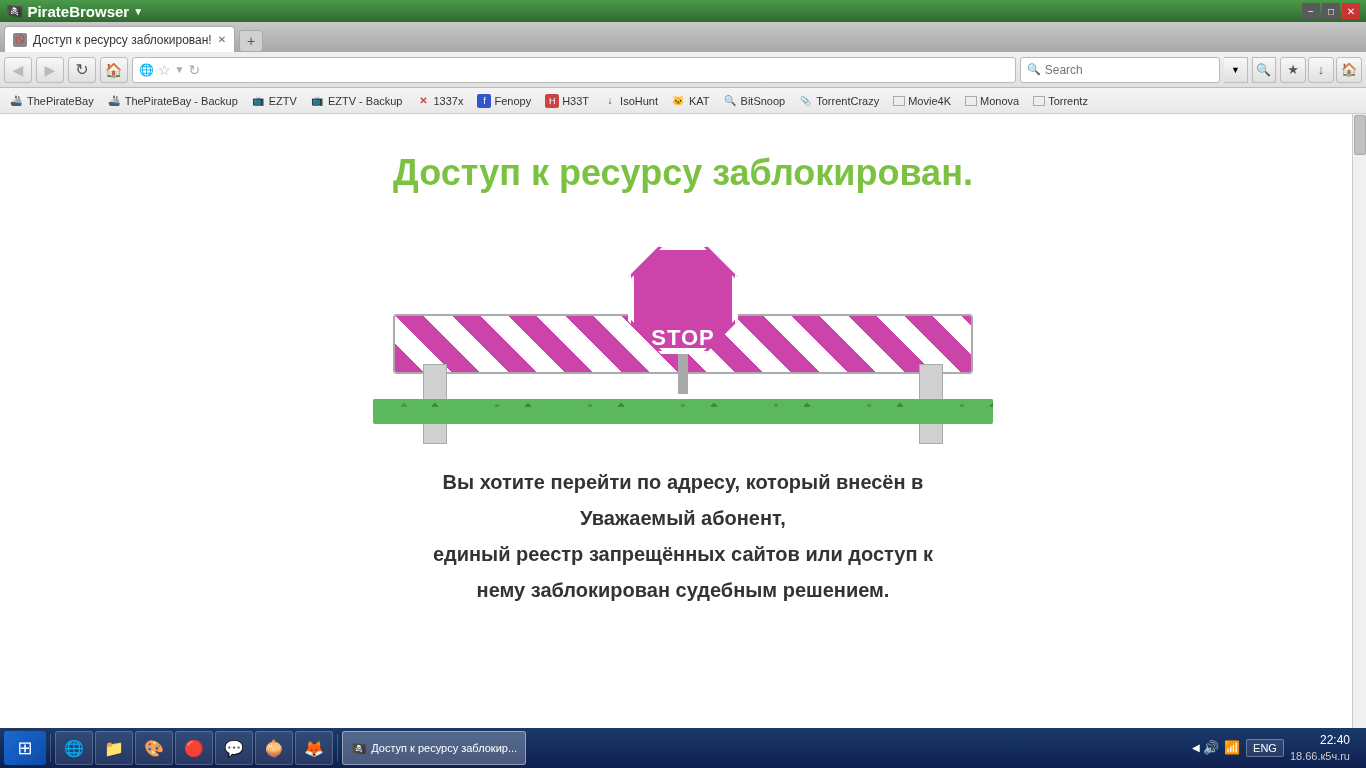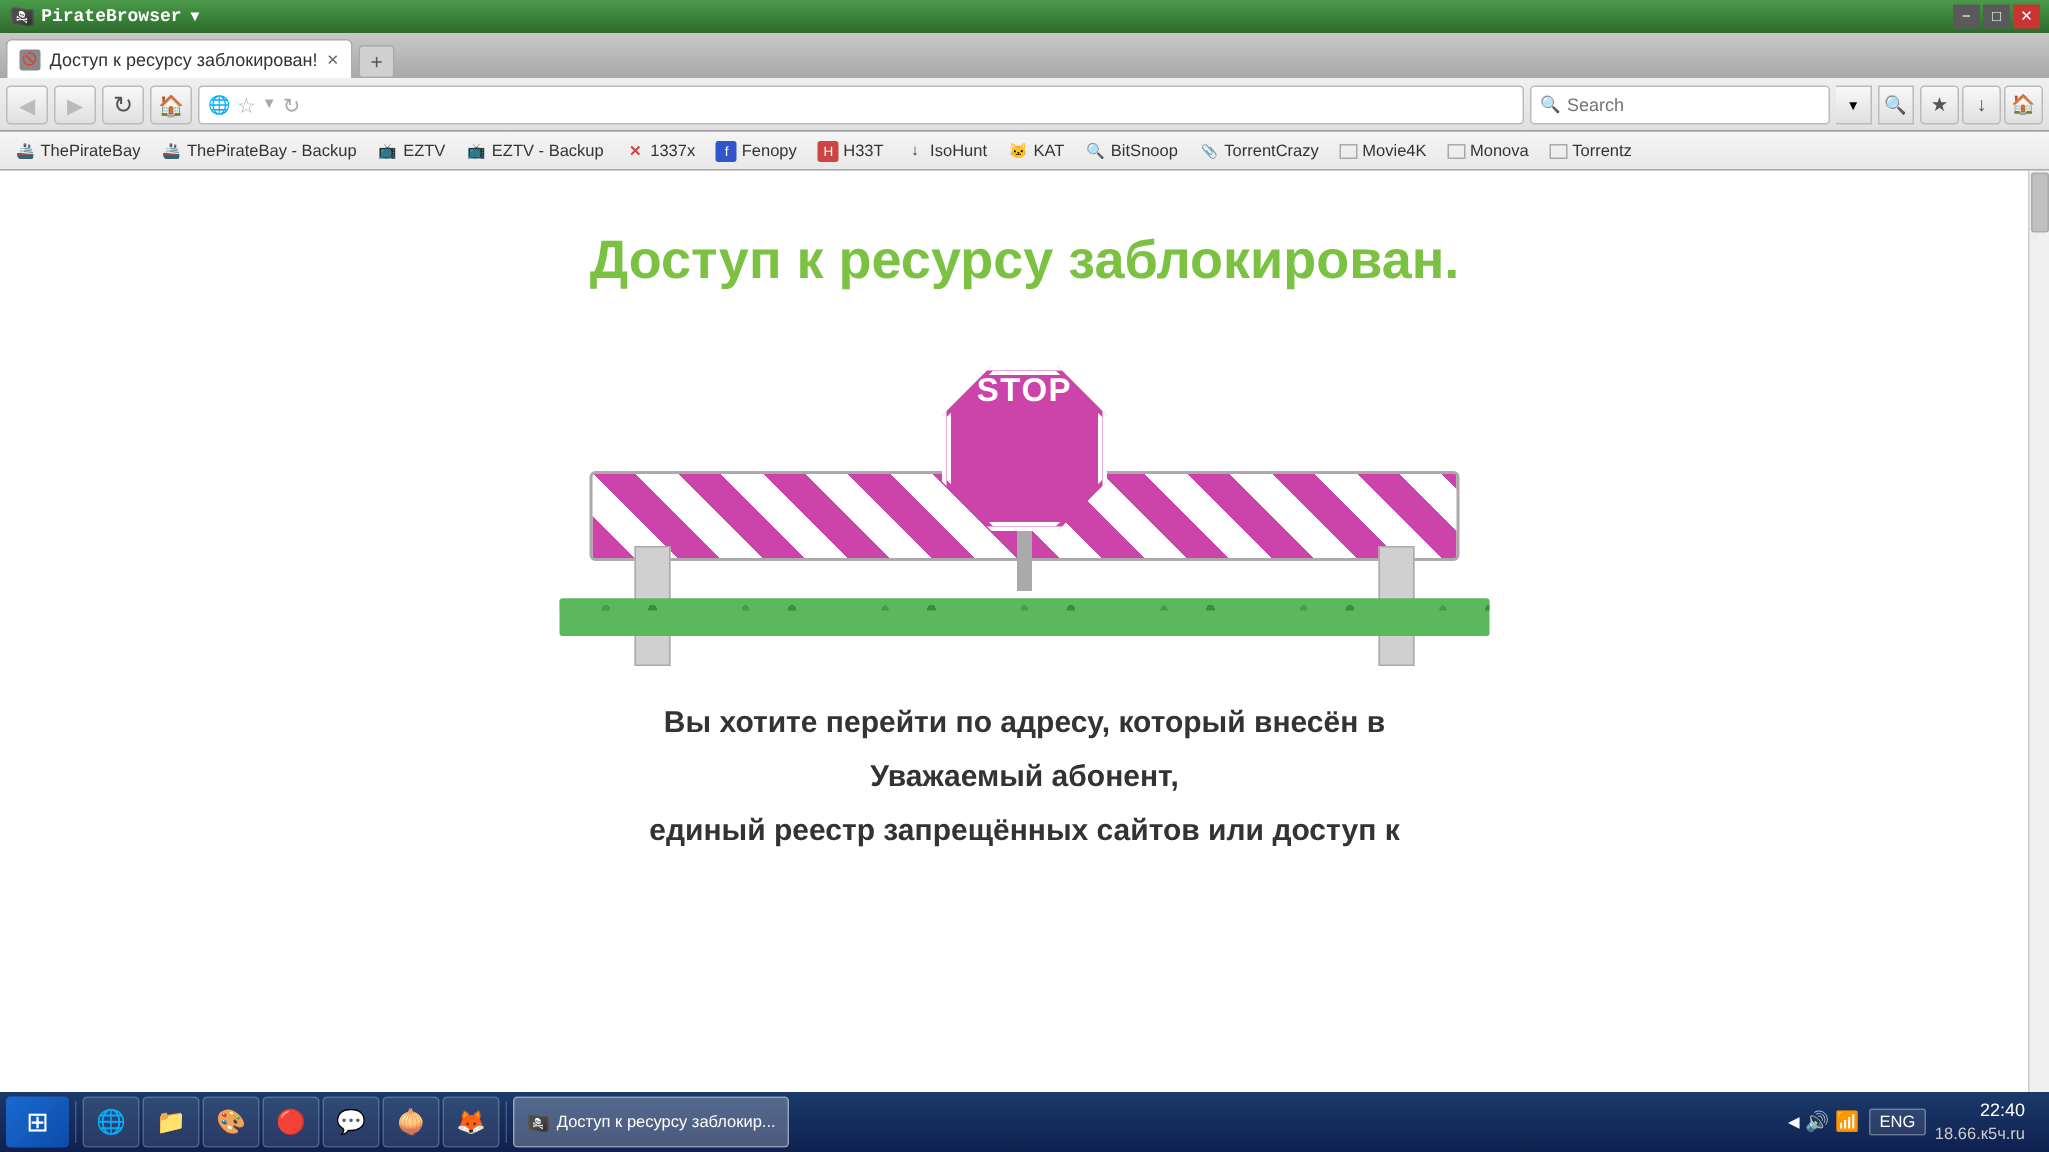--- a/index.html
+++ b/index.html
@@ -14,23 +14,22 @@
       padding: 0 6px;
       justify-content: space-between;
     }
     .title-bar-left {
       display: flex;
       align-items: center;
       gap: 4px;
     }
     .title-bar-app {
       color: white;
-      font-size: 12px;
+      font-size: 15px;
       font-weight: bold;
-      font-family: Liberation Mono, monospace;
     }
     .title-bar-dropdown {
       color: white;
       font-size: 10px;
     }
     .title-bar-controls {
       display: flex;
       gap: 2px;
     }
     .title-btn {
@@ -320,21 +319,21 @@
       display: flex;
       flex-direction: column;
       align-items: center;
     }
     .stop-octagon {
       width: 110px;
       height: 110px;
       background: #cc44aa;
       clip-path: polygon(30% 0%, 70% 0%, 100% 30%, 100% 70%, 70% 100%, 30% 100%, 0% 70%, 0% 30%);
       display: flex;
-      align-items: flex-start;
+      align-items: flex-end;
       justify-content: center;
       position: relative;
       border: 3px solid white;
     }
     .stop-octagon::before {
       content: '';
       position: absolute;
       width: 98px;
       height: 98px;
       clip-path: polygon(30% 0%, 70% 0%, 100% 30%, 100% 70%, 70% 100%, 30% 100%, 0% 70%, 0% 30%);
@@ -629,20 +628,21 @@
       <div class="stop-pole"></div>
     </div>
 
     <div class="grass-strip"></div>
   </div>
 
   <div class="message-text">
     <p class="message-line">Вы хотите перейти по адресу, который внесён в</p>
     <p class="message-line">Уважаемый абонент,</p>
     <p class="message-line">единый реестр запрещённых сайтов или доступ к</p>
+    <p class="message-line">нему заблокирован судебным решением.</p>
   </div>
 </div>
 
 <div class="taskbar">
   <button class="start-btn">
     <span style="color:white;font-size:18px;">⊞</span>
   </button>
 
   <div class="taskbar-separator"></div>
 

